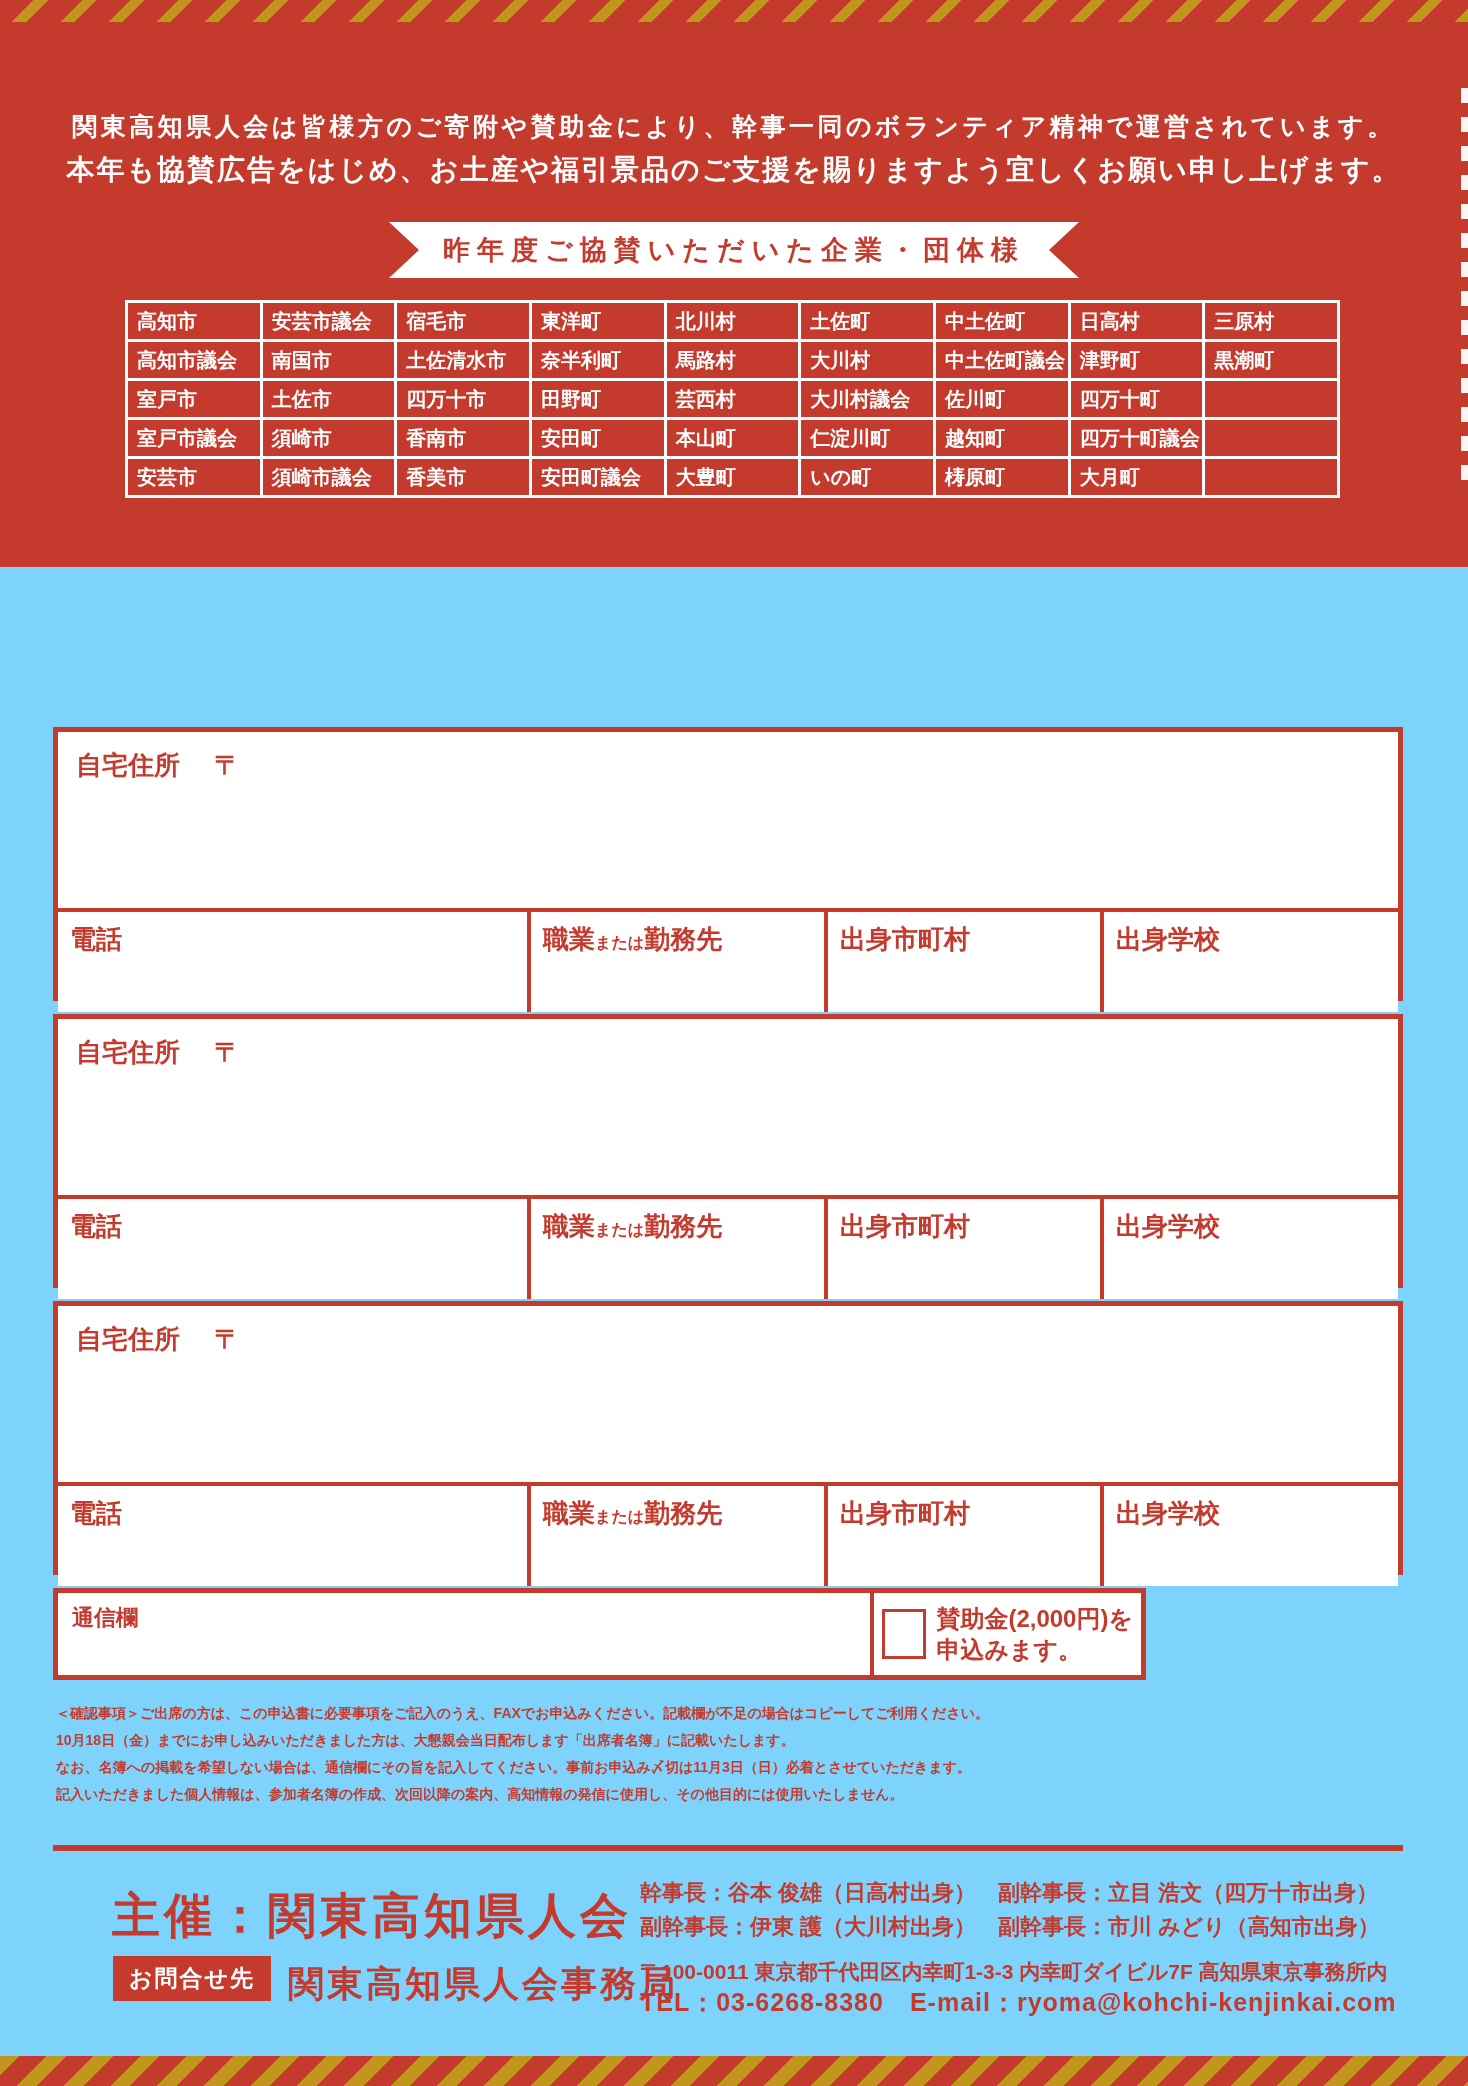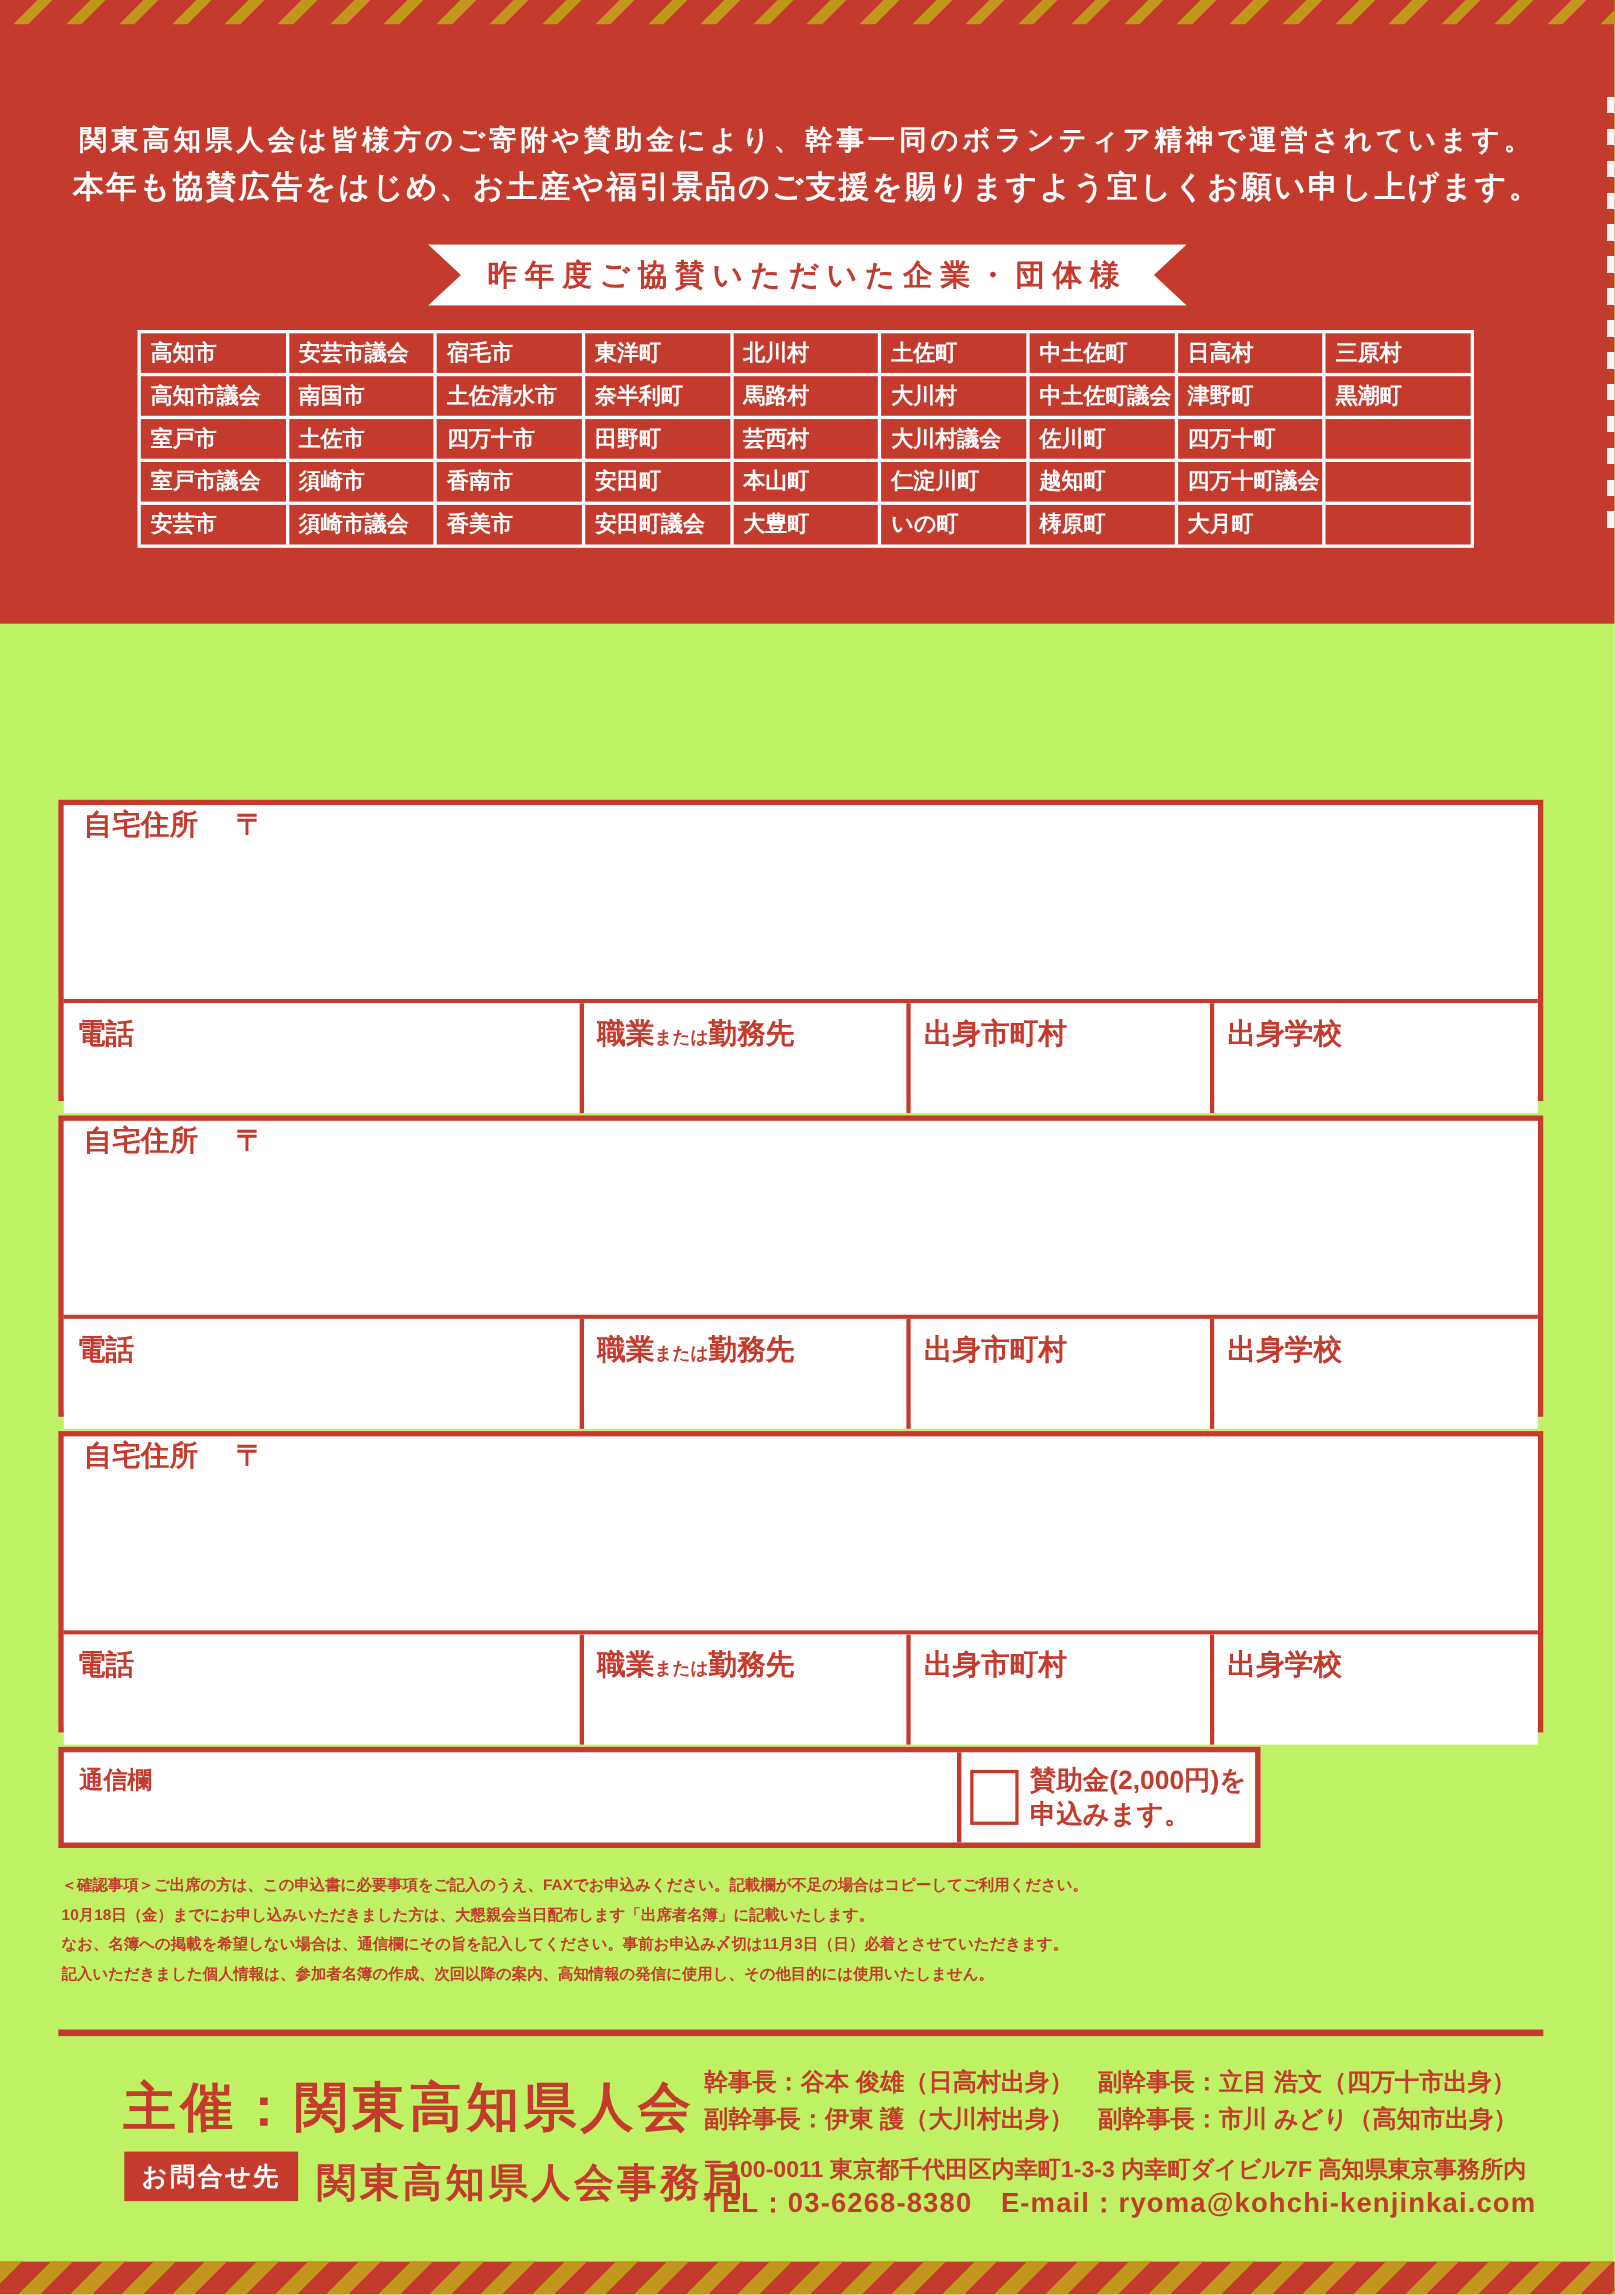--- a/index.html
+++ b/index.html
@@ -3,21 +3,21 @@
 <meta charset="utf-8">
 <style>
   :root{
     --red:#c43b2e;
     --gold:#c2961d;
     --ink:#1f1b18;
   }
   *{margin:0;padding:0;box-sizing:border-box;}
   html,body{background:#fff;}
   body{font-family:"Liberation Sans",sans-serif;}
-  .page{position:relative;width:1468px;height:2086px;background:#bef264;overflow:hidden;}
+  .page{position:relative;width:1468px;height:2086px;background:#7dd3fc;overflow:hidden;}
 
   
   .stripe-band{position:absolute;left:0;width:100%;background-color:var(--red);}
   .stripe-top{top:0;height:22px;background-image:repeating-linear-gradient(135deg,transparent 0 24px,var(--gold) 24px 34px);}
   .stripe-bottom{bottom:0;height:30px;background-image:repeating-linear-gradient(135deg,var(--gold) 0 14px,transparent 14px 33px);}
 
   
   .hero{position:absolute;top:0;left:0;width:100%;height:567px;background:var(--red);}
   .intro-1{position:absolute;top:110px;left:0;width:100%;text-align:center;color:#fff;font-size:25px;font-weight:bold;letter-spacing:3.5px;}
   .intro-2{position:absolute;top:151px;left:0;width:100%;text-align:center;color:#fff;font-size:28px;font-weight:900;letter-spacing:2px;}
@@ -38,21 +38,21 @@
   .addressee{position:absolute;right:0;top:3px;width:396px;border-top:3px solid var(--ink);border-bottom:3px solid var(--ink);
     padding:12px 0;text-align:center;color:var(--ink);font-size:28px;font-weight:bold;letter-spacing:1px;white-space:nowrap;}
 
   
   .entries{position:absolute;top:727px;left:53px;width:1350px;}
   .entry-block{width:1350px;height:274px;border:5px solid var(--red);background:#fff;margin-bottom:13px;}
   .row-a{display:flex;height:180px;border-bottom:4px solid var(--red);flex-direction:column;}
   .row-b{display:flex;height:100px;}
   .cell{position:relative;background:#fff;}
   .cell-a1{width:473px;border-right:4px solid var(--red);}
-  .cell-a2{flex:1;padding:0 0 0 18px;}
+  .cell-a2{flex:1;padding:16px 0 0 18px;border-radius:31px;}
   .lbl{color:var(--red);}
   .sm{font-size:19px;font-weight:bold;}
   .lg{font-size:26px;font-weight:bold;}
   .xs{font-size:16px;font-weight:bold;}
   .cell-a1 .sm{position:absolute;top:11px;left:14px;}
   .dotted{position:absolute;top:54px;left:74px;right:12px;border-top:2px dotted var(--red);}
   .cell-a1 .name-lbl{position:absolute;top:64px;left:12px;}
   .postal{margin-left:30px;}
   .cb{padding:10px 12px;white-space:nowrap;overflow:hidden;}
   .c-phone{width:473px;border-right:4px solid var(--red);}

